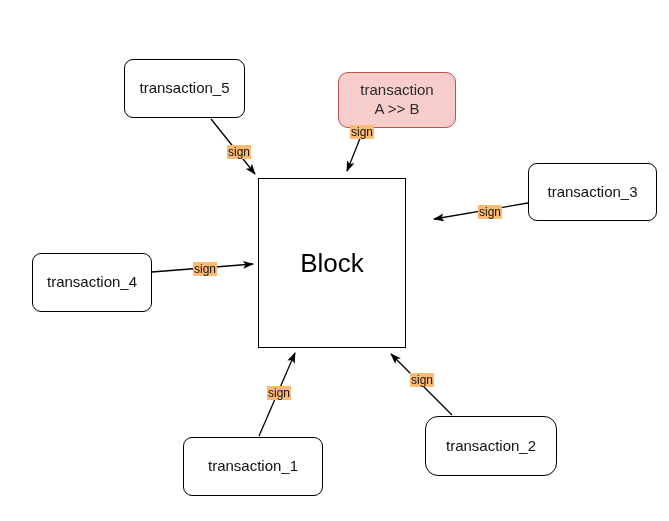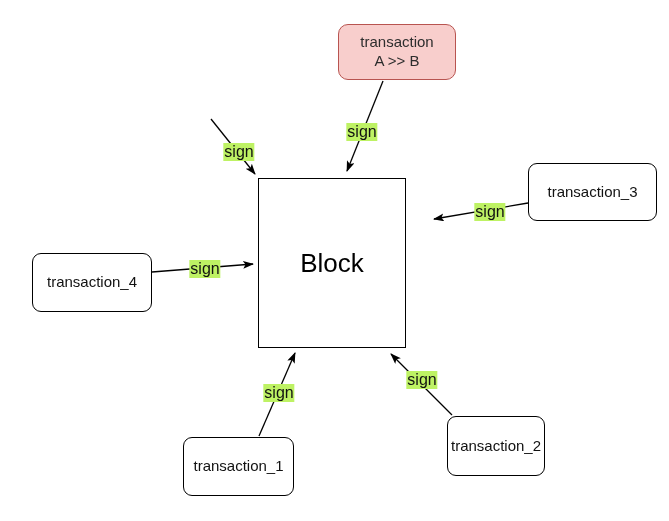--- a/index.html
+++ b/index.html
@@ -39,32 +39,33 @@
     text-align: center;
     font-size: 15px;
     color: #111111;
     line-height: 1.25;
   }
   .node.highlight {
     background: #f8cecc;
     border: 1px solid #b85450;
     border-radius: 10px;
     color: #2d2d2d;
+    margin-top: 48px;
   }
   .node.block-node {
     border-radius: 0;
     font-size: 26px;
     color: #000000;
   }
   .edge-label {
     position: absolute;
     transform: translate(-50%, -50%);
-    background: #bef264;
+    background: #fdba74;
     padding: 0 1px;
-    font-size: 16px;
+    font-size: 12px;
     color: #111111;
     white-space: nowrap;
   }
 </style>
 </head>
 <body>
 
 <div class="canvas">
 
   <svg class="edges-layer" width="669" height="521" viewBox="0 0 669 521" xmlns="http://www.w3.org/2000/svg">
@@ -78,41 +79,44 @@
     <line class="edge-line" x1="528" y1="203" x2="434" y2="219" marker-end="url(#arrowhead)"></line>
     <line class="edge-line" x1="152" y1="272" x2="253" y2="264" marker-end="url(#arrowhead)"></line>
     <line class="edge-line" x1="259" y1="436" x2="295" y2="353" marker-end="url(#arrowhead)"></line>
     <line class="edge-line" x1="452" y1="415" x2="391" y2="354" marker-end="url(#arrowhead)"></line>
   </svg>
 
   <div class="node block-node" style="left:258px; top:178px; width:148px; height:170px;">
     <span>Block</span>
   </div>
 
+  <div class="node" style="left:124px; top:59px; width:121px; height:59px;">
+    <span>transaction_5</span>
+  </div>
 
   <div class="node highlight" style="left:338px; top:24px; width:118px; height:56px;">
     <span>
       <span>transaction</span><br>
       <span>A &gt;&gt; B</span>
     </span>
   </div>
 
   <div class="node" style="left:528px; top:163px; width:129px; height:58px;">
     <span>transaction_3</span>
   </div>
 
   <div class="node" style="left:32px; top:253px; width:120px; height:59px;">
     <span>transaction_4</span>
   </div>
 
-  <div class="node" style="left:183px; top:437px; width:111px; height:59px;">
+  <div class="node" style="left:183px; top:437px; width:140px; height:59px;">
     <span>transaction_1</span>
   </div>
 
-  <div class="node" style="left:447px; top:416px; width:98px; height:60px;">
+  <div class="node" style="left:425px; top:416px; width:132px; height:60px;border-radius:13px;">
     <span>transaction_2</span>
   </div>
 
   <span class="edge-label" style="left:239px; top:152px;">sign</span>
   <span class="edge-label" style="left:362px; top:132px;">sign</span>
   <span class="edge-label" style="left:490px; top:212px;">sign</span>
   <span class="edge-label" style="left:205px; top:269px;">sign</span>
   <span class="edge-label" style="left:279px; top:393px;">sign</span>
   <span class="edge-label" style="left:422px; top:380px;">sign</span>
 

